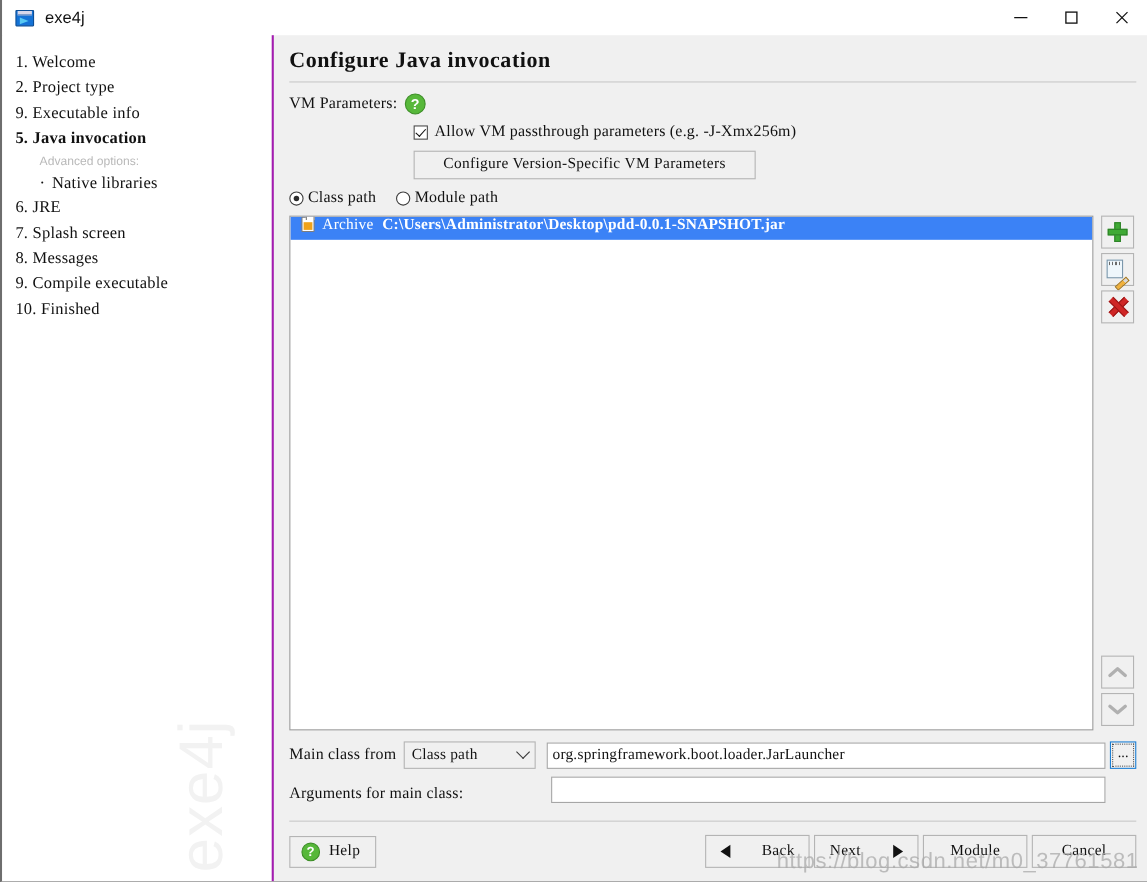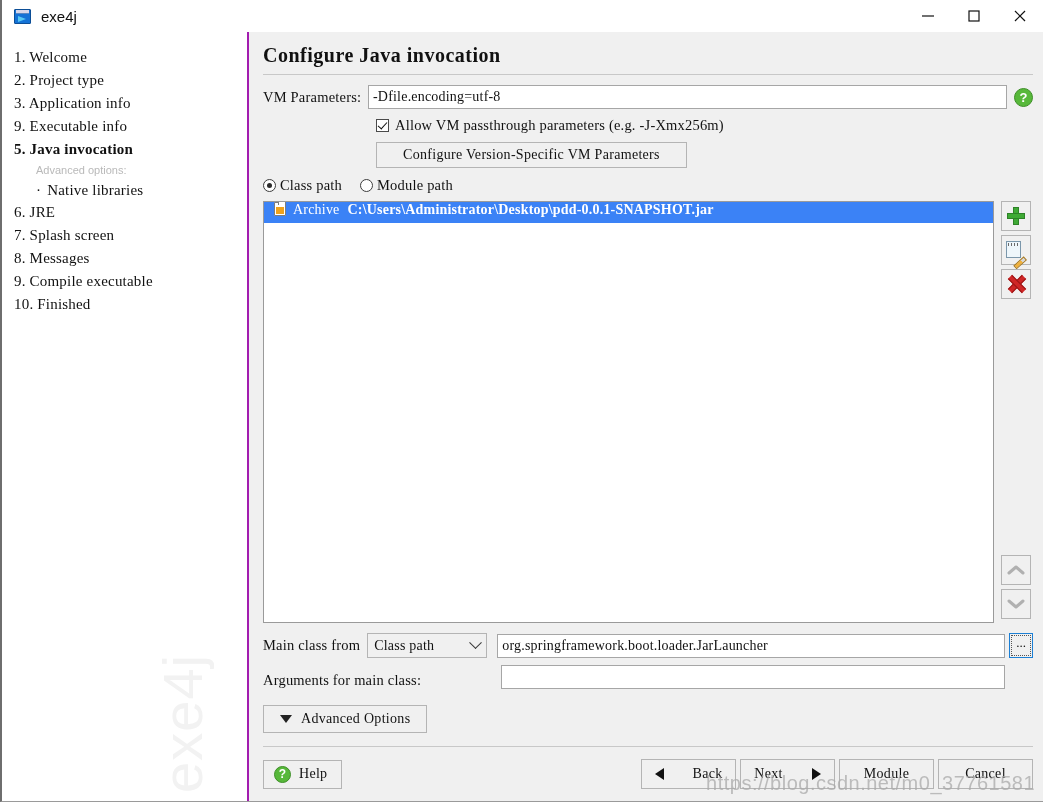--- a/index.html
+++ b/index.html
@@ -527,21 +527,20 @@
           </svg>
       </div>
     </div>
   </div>
 
   <div id="body-split">
 
     <div id="sidebar">
       <div class="nav-item">1.  Welcome</div>
       <div class="nav-item">2.  Project type</div>
-      <div class="nav-item">3.  Application info</div>
       <div class="nav-item">9.  Executable info</div>
       <div class="nav-item current">5.  Java invocation</div>
       <div class="nav-sub-head">Advanced options:</div>
       <div class="nav-sub">
         <span class="bullet">·</span><span>Native libraries</span>
       </div>
       <div class="nav-item">6.  JRE</div>
       <div class="nav-item">7.  Splash screen</div>
       <div class="nav-item">8.  Messages</div>
       <div class="nav-item">9.  Compile executable</div>
@@ -550,21 +549,20 @@
       <div id="sidebar-watermark">exe4j</div>
     </div>
 
     <div id="main">
 
       <div id="page-title">Configure Java invocation</div>
       <div id="title-rule"></div>
 
       <div class="row" id="vm-row">
         <div class="lbl" id="vm-label">VM Parameters:</div>
-        <div class="txtfield" id="vm-input" placeholder="">-Dfile.encoding=utf-8</div>
         <div class="help-circle">?</div>
       </div>
 
       <div id="cb-row">
         <div class="checkbox checked"></div>
         <div class="lbl">Allow VM passthrough parameters (e.g. -J-Xmx256m)</div>
       </div>
 
       <div id="cfg-btn-row">
         <div class="btn" id="cfg-vm-btn">Configure Version-Specific VM Parameters</div>
@@ -624,26 +622,20 @@
         </div>
         <div class="txtfield" id="mc-input">org.springframework.boot.loader.JarLauncher</div>
         <div class="browse-btn">...</div>
       </div>
 
       <div id="args-row">
         <div class="lbl" id="args-label">Arguments for main class:</div>
         <div class="txtfield" id="args-input" placeholder=""></div>
       </div>
 
-      <div id="adv-row">
-        <div class="btn" id="adv-btn">
-          <span class="tri"></span>
-          <span>Advanced Options</span>
-        </div>
-      </div>
 
       <div id="bottom-rule"></div>
 
       <div id="footer">
         <div class="btn" id="help-btn">
           <span class="help-circle">?</span>
           <span>Help</span>
         </div>
         <div id="footer-spacer"></div>
         <div class="btn nav-btn" id="back-btn">

